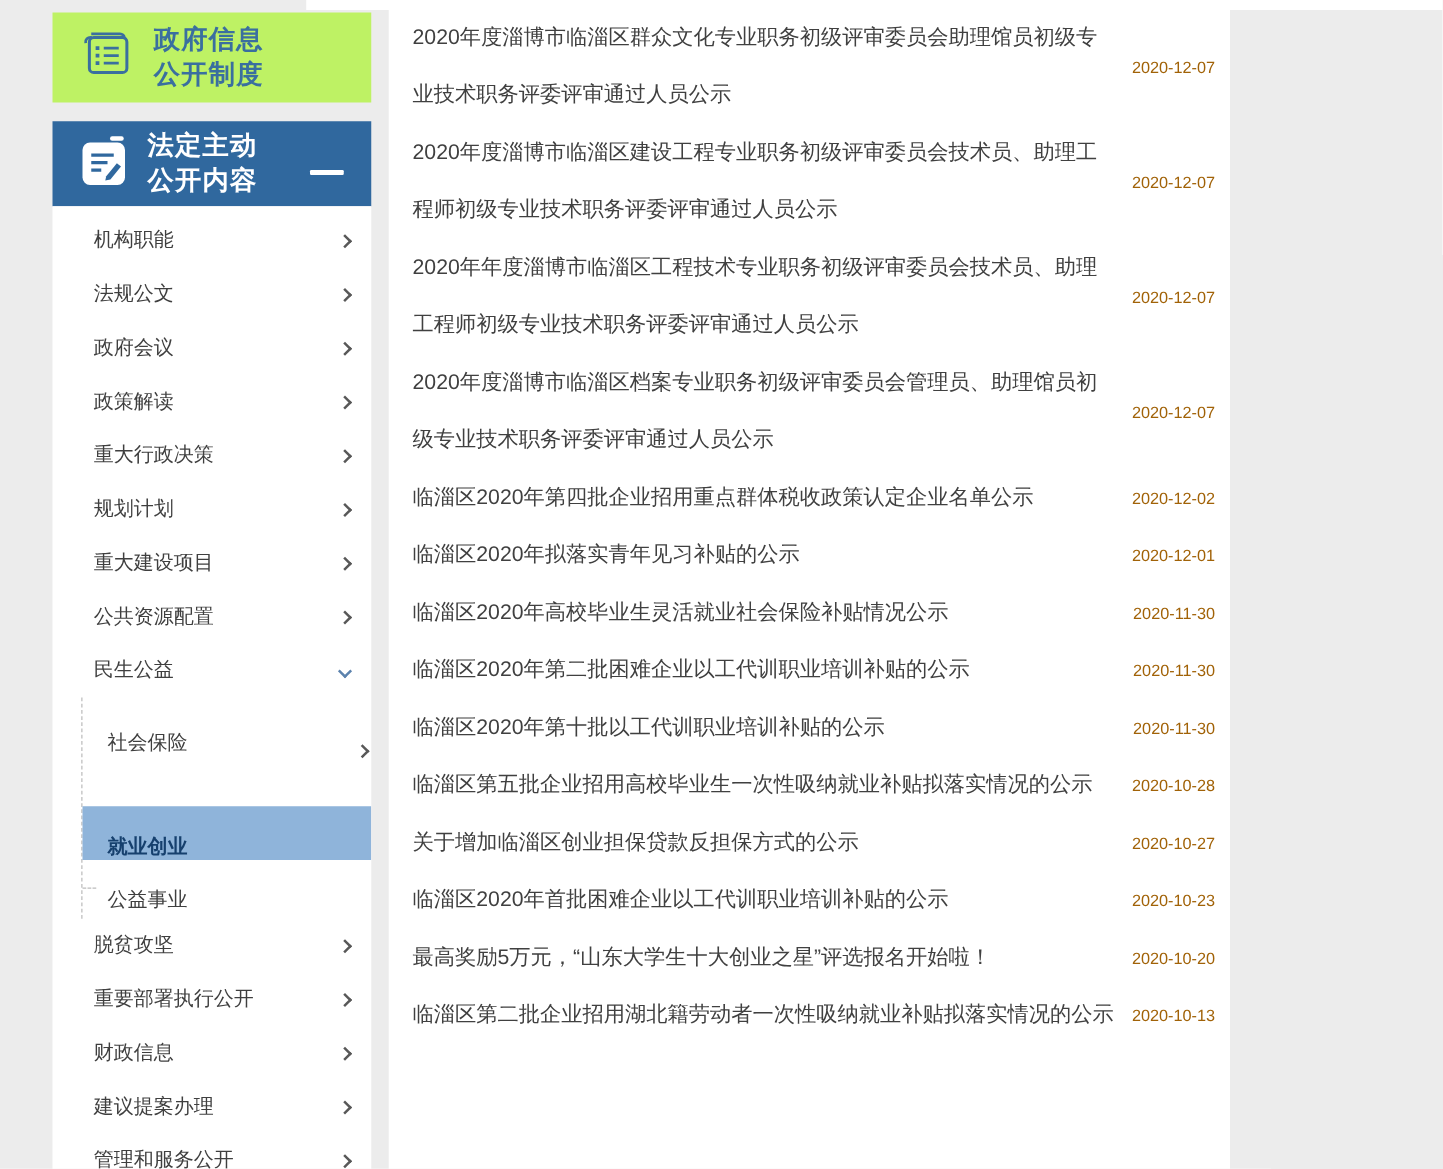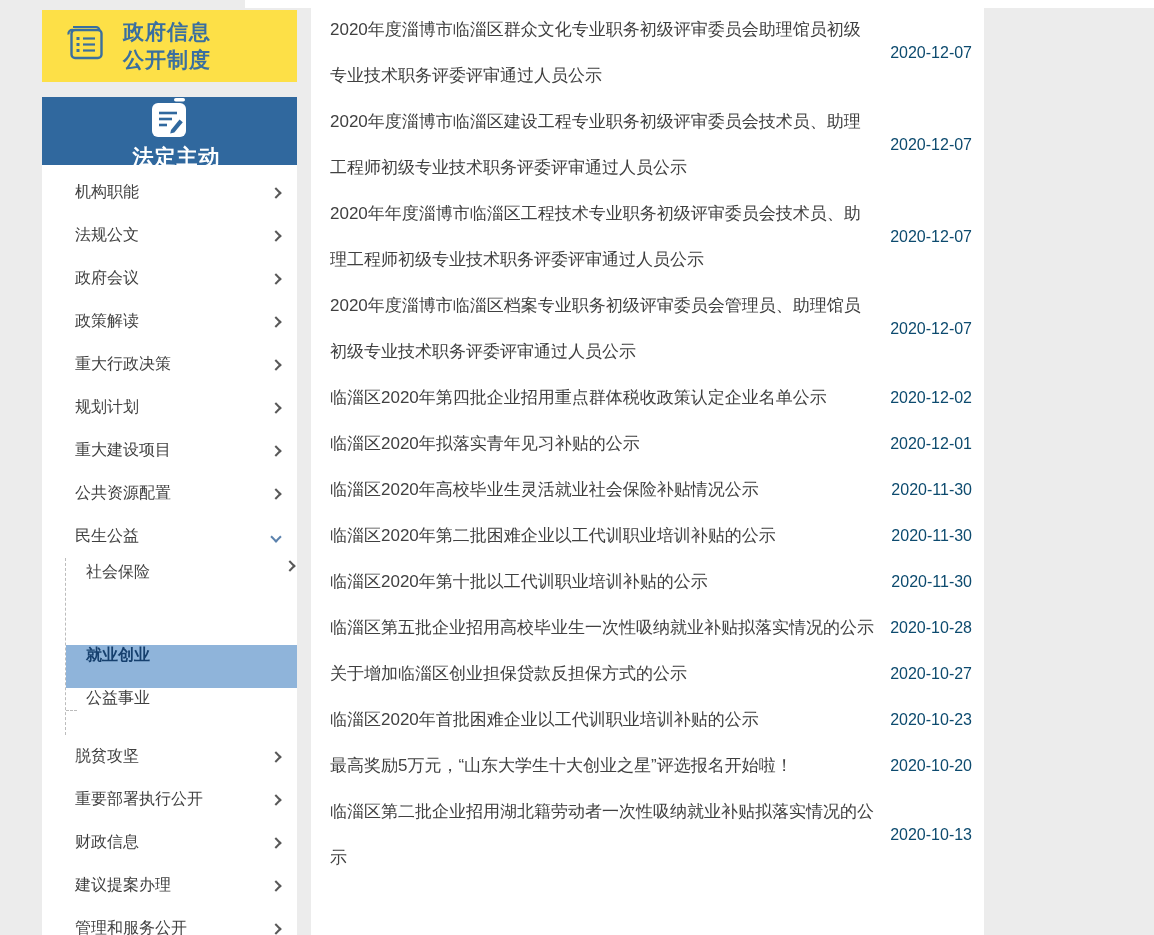--- a/index.html
+++ b/index.html
@@ -7,42 +7,42 @@
   body {
     position:relative;
     background:#ececec;
     font-family:"Liberation Sans", sans-serif;
     overflow:hidden;
   }
   .top-strip { position:absolute; left:245px; top:0; right:0; height:8px; background:#ffffff; }
 
   
   .sidebar { position:absolute; left:42px; top:10px; width:255px; bottom:0; display:flex; flex-direction:column; }
-  .info-card { height:72px; background:#fde047; display:flex; align-items:center; padding-left:22px; }
+  .info-card { height:72px; background:#bef264; display:flex; align-items:center; padding-left:22px; }
   .card-title { color:#3a6f9f; font-size:21px; font-weight:bold; line-height:28px; margin-left:15px; letter-spacing:1px; }
-  .section-header { margin-top:15px; height:68px; background:#30689e; display:flex; align-items:center; padding:0 22px;flex-direction:column; }
+  .section-header { margin-top:15px; height:68px; background:#30689e; display:flex; align-items:center; padding:0 22px; }
   .header-title { color:#ffffff; font-size:21px; font-weight:bold; line-height:28px; margin-left:14px; letter-spacing:1px; }
   .minus-bar { margin-left:auto; width:27px; height:4px; background:#ffffff; border-radius:1px; transform:translateY(7px); }
   .nav-panel { flex:1; background:#ffffff; padding-top:6px; overflow:hidden; }
   .nav-item { height:43px; display:flex; align-items:center; padding:0 17px 0 33px; cursor:pointer; }
   .nav-label { font-size:16px; color:#3f3f3f; }
   .chev { width:8px; height:8px; border-top:2px solid #585858; border-right:2px solid #585858; margin-left:auto; flex-shrink:0; }
   .chev-right { transform:rotate(45deg); }
   .chev-down  { transform:rotate(135deg); border-top-color:#5b82ad; border-right-color:#5b82ad; }
   .sub-list { margin-left:23px; border-left:1px dashed #bcbcbc; padding:4px 0; }
-  .sub-item { height:43px; display:flex; align-items:flex-start; padding:0 3px 0 20px; position:relative; cursor:pointer;gap:12px; }
+  .sub-item { height:43px; display:flex; align-items:flex-end; padding:0 3px 0 20px; position:relative; cursor:pointer;gap:12px; }
   .sub-item.last::before { content:""; position:absolute; left:0; top:50%; width:11px; border-top:1px dashed #bcbcbc; }
   .sub-item.selected { background:#8fb4da;margin-top:40px; }
   .sub-item.selected .nav-label { color:#16406e; font-weight:bold; }
 
   
   .content { position:absolute; left:311px; top:0; width:673px; height:935px; background:#ffffff; padding:7px 12px 0 19px; overflow:hidden; }
   .list-item { display:flex; align-items:center; }
   .list-title { flex:1; font-size:17px; color:#404040; line-height:46px; padding-right:14px; cursor:pointer; }
-  .list-date { font-size:16px; color:#0c4a6e; flex-shrink:0; }
+  .list-date { font-size:13px; color:#a16207; flex-shrink:0; }
 </style>
 </head>
 <body>
 
 <div class="top-strip"></div>
 
 <div class="sidebar">
 
   <div class="info-card">
     <span>

